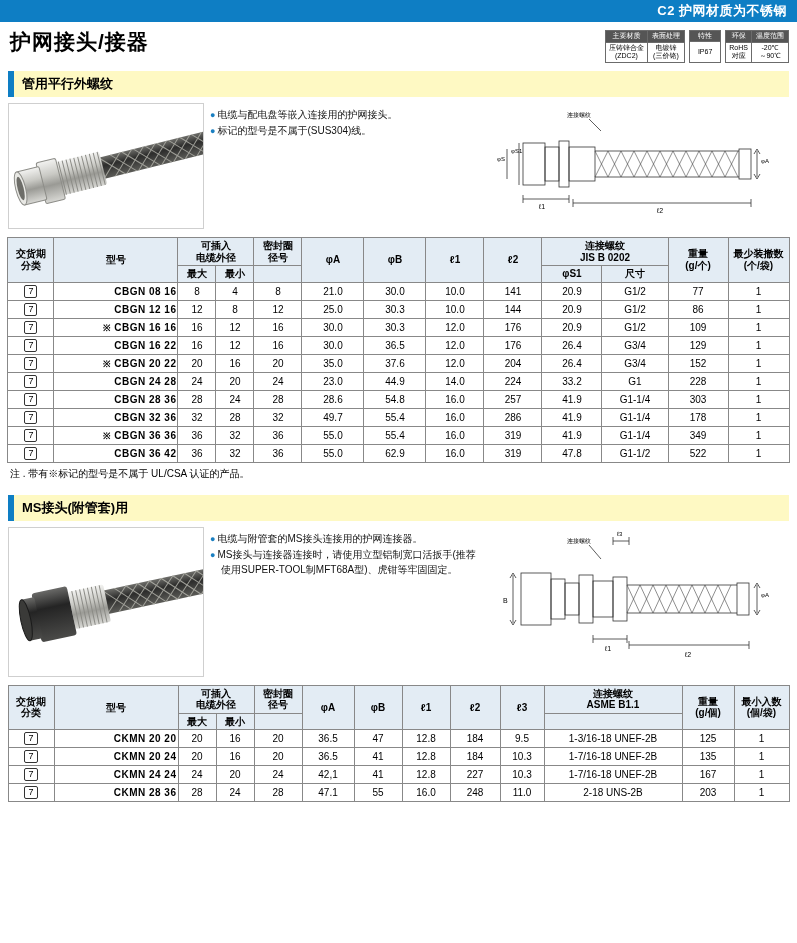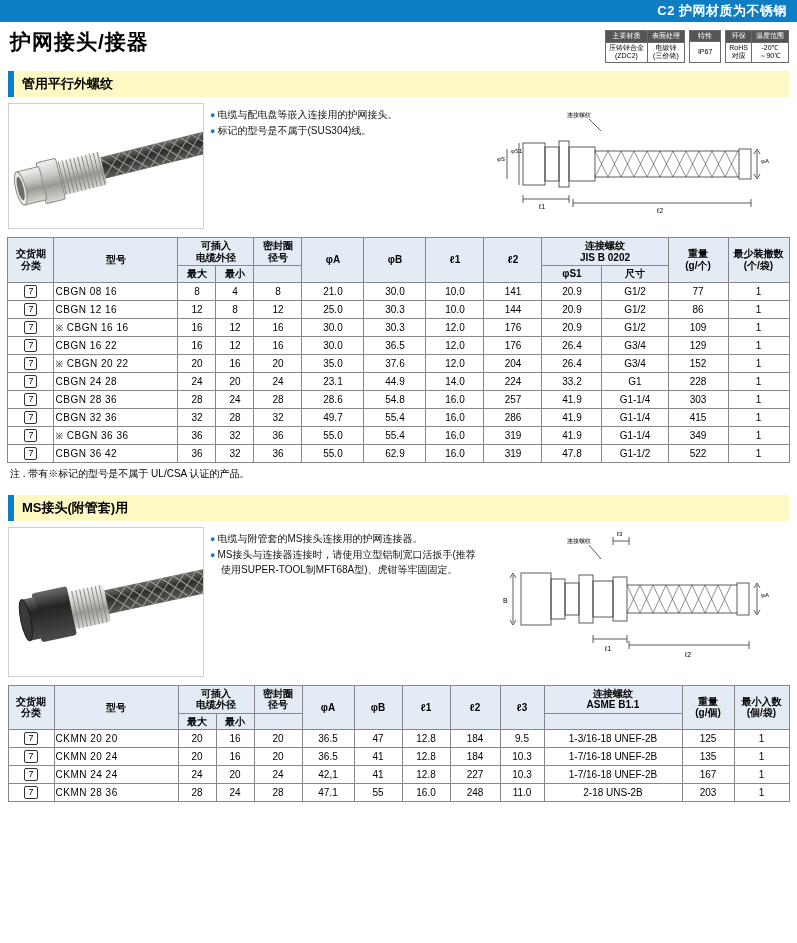--- a/index.html
+++ b/index.html
@@ -125,22 +125,22 @@
     padding: 2px 1px;
     color: #000;
   }
   table.data thead th {
     background: #e3ecf4;
     font-weight: bold;
     font-size: 10px;
     line-height: 1.15;
   }
   table.data td.model {
-    text-align: left;
-    font-weight: normal;
+    text-align: right;
+    font-weight: bold;
     letter-spacing: 0.5px;
   }
   .badge7 {
     display: inline-block;
     border: 1px solid #333;
     border-radius: 2px;
     font-size: 9px;
     padding: 0 3px;
     line-height: 11px;
     background: #fff;
@@ -435,21 +435,21 @@
         <td>G3/4</td>
         <td>152</td>
         <td>1</td>
       </tr>
       <tr>
         <td><span class="badge7">7</span></td>
         <td class="model">CBGN 24 28</td>
         <td>24</td>
         <td>20</td>
         <td>24</td>
-        <td>23.1</td>
+        <td>23.0</td>
         <td>44.9</td>
         <td>14.0</td>
         <td>224</td>
         <td>33.2</td>
         <td>G1</td>
         <td>228</td>
         <td>1</td>
       </tr>
       <tr>
         <td><span class="badge7">7</span></td>
@@ -471,21 +471,21 @@
         <td class="model">CBGN 32 36</td>
         <td>32</td>
         <td>28</td>
         <td>32</td>
         <td>49.7</td>
         <td>55.4</td>
         <td>16.0</td>
         <td>286</td>
         <td>41.9</td>
         <td>G1-1/4</td>
-        <td>415</td>
+        <td>178</td>
         <td>1</td>
       </tr>
       <tr>
         <td><span class="badge7">7</span></td>
         <td class="model"><span class="star">※</span>&nbsp;CBGN 36 36</td>
         <td>36</td>
         <td>32</td>
         <td>36</td>
         <td>55.0</td>
         <td>55.4</td>

